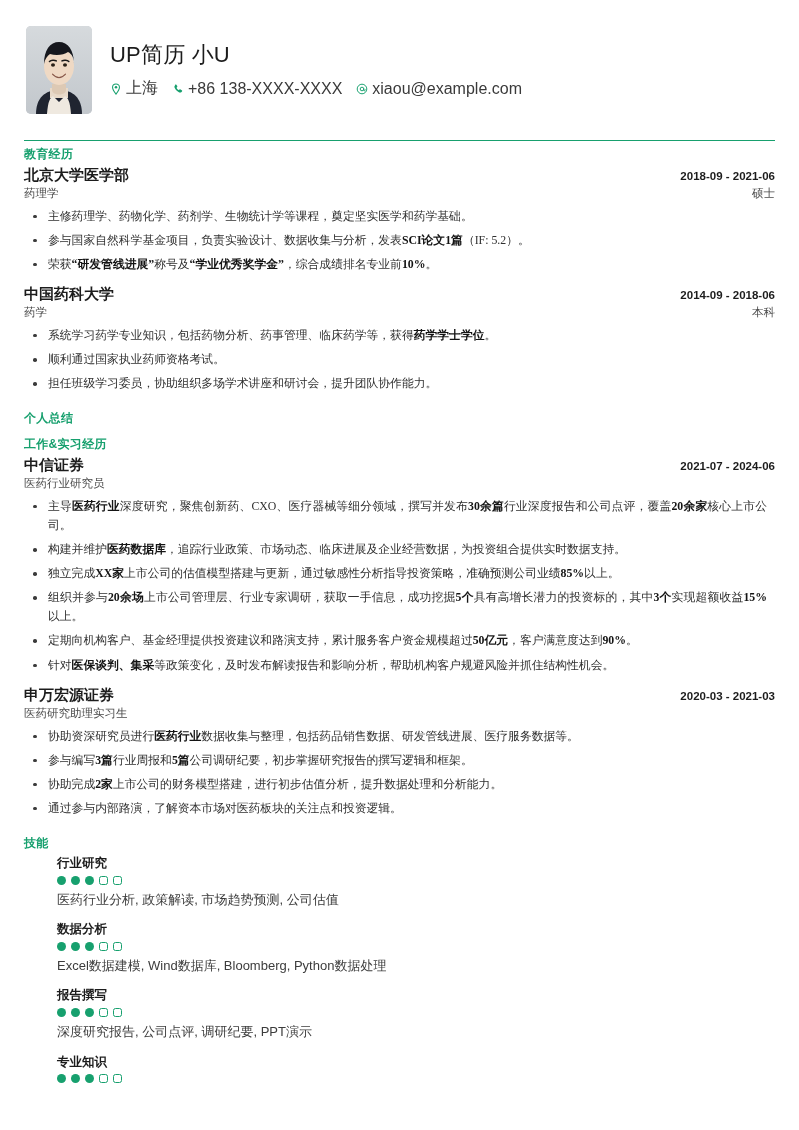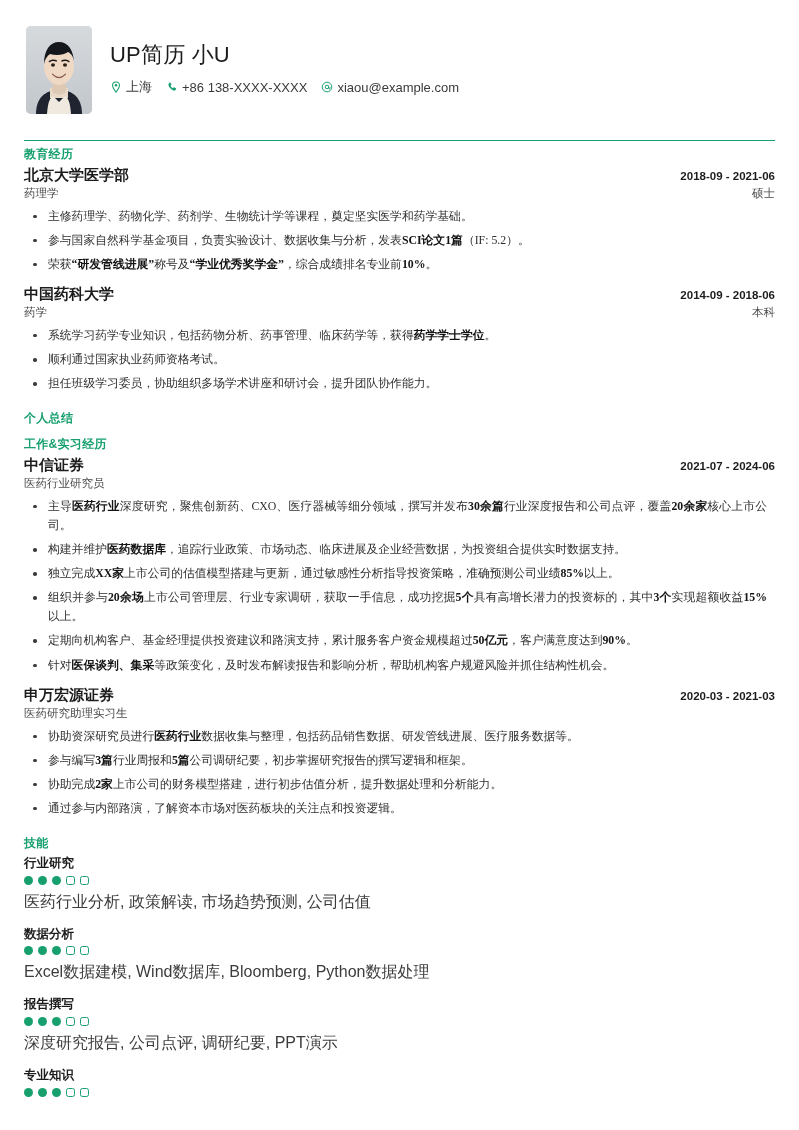--- a/index.html
+++ b/index.html
@@ -16,21 +16,21 @@
 
   
   .header { display: flex; align-items: flex-start; gap: 18px; padding: 4px 0 16px 2px; }
   .avatar {
     width: 66px; height: 88px; border-radius: 5px; overflow: hidden;
     flex: 0 0 auto; background: #c9ccd1; position: relative;
   }
   .avatar svg { display: block; width: 100%; height: 100%; }
   .head-text { padding-top: 16px; }
   .name { font-size: 22px; font-weight: 400; color: #1c1c1c; letter-spacing: .2px; line-height: 1.15; }
-  .contact-row { margin-top: 11px; display: flex; align-items: center; gap: 6px; flex-wrap: wrap; font-size: 13px; color: #3a3a3a; text-align: right; }
+  .contact-row { margin-top: 11px; display: flex; align-items: center; gap: 6px; flex-wrap: wrap; font-size: 16px; color: #3a3a3a; text-align: right; }
   .contact-item { display: inline-flex; align-items: center; gap: 4px; margin-right: 8px; }
   .c-ico { width: 12px; height: 12px; display: inline-block; color: #17a06e; flex: 0 0 auto; }
   .c-ico svg { display: block; width: 12px; height: 12px; }
 
   
   .section { padding-top: 7px; }
   .section-rule { border-top: 1.4px solid #17a06e; margin: 3px 0 5px 0; }
   .section-title { font-size: 12px; font-weight: 700; color: #17a06e; letter-spacing: .3px; line-height: 1.4; margin-bottom: 2px; }
 
   .entry { margin-bottom: 10px; }
@@ -48,26 +48,26 @@
   }
   ul.bullets li::before {
     content: ""; position: absolute; left: 9px; top: 8px;
     width: 3.5px; height: 3.5px; border-radius: 50%; background: #3b3b3b;
   }
   ul.bullets li b, .para b { font-weight: 700; color: #141414; }
 
   .para { font-size: 11.8px; line-height: 1.95; color: #2f2f2f; text-align: justify; margin-top: 2px; }
 
   
-  .skill { margin-bottom: 11px; }
+  .skill { margin-bottom: 11px; margin-left: 33px; }
   .skill-name { font-size: 12.5px; font-weight: 700; color: #1c1c1c; line-height: 1.5; }
   .dots { display: flex; gap: 5px; margin: 3px 0 5px 0; }
   .dot { width: 9px; height: 9px; border-radius: 50%; background: #17a06e; }
   .dot.empty { background: transparent; border: 1.6px solid #17a06e; border-radius: 2.5px; }
-  .skill-items { font-size: 16px; color: #3c3c3c; line-height: 1.5; }
+  .skill-items { font-size: 13px; color: #3c3c3c; line-height: 1.5; }
 </style>
 </head>
 <body>
 
 <div class="page">
 
   <div class="header">
     <div class="avatar">
       <svg viewBox="0 0 66 88" preserveAspectRatio="xMidYMid slice" aria-hidden="true">
         <defs>

